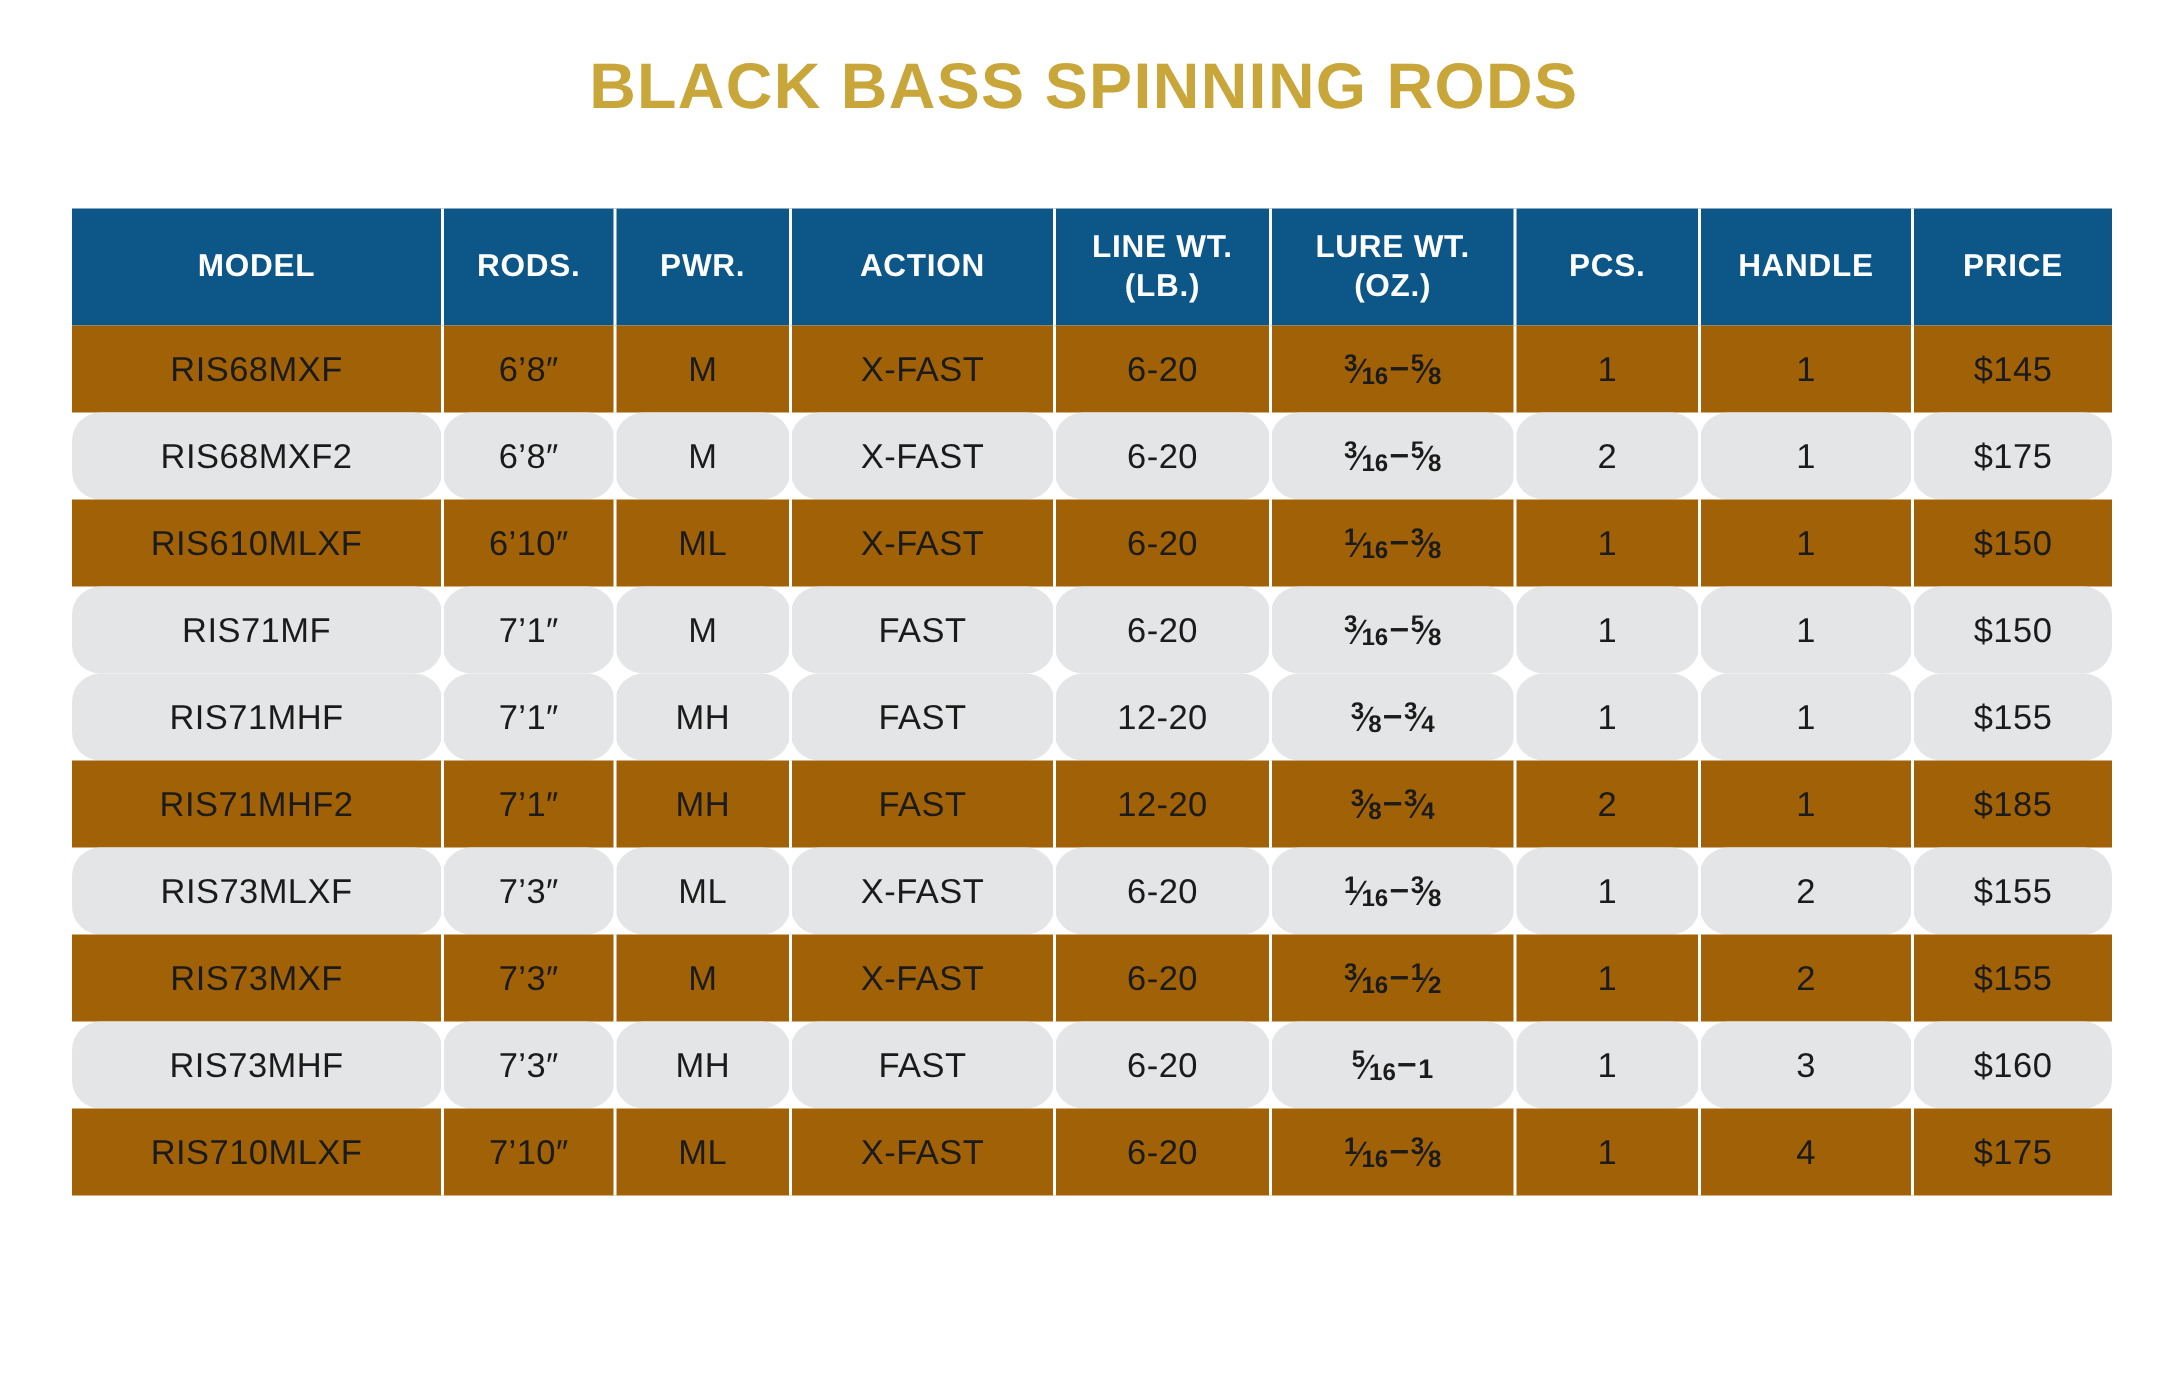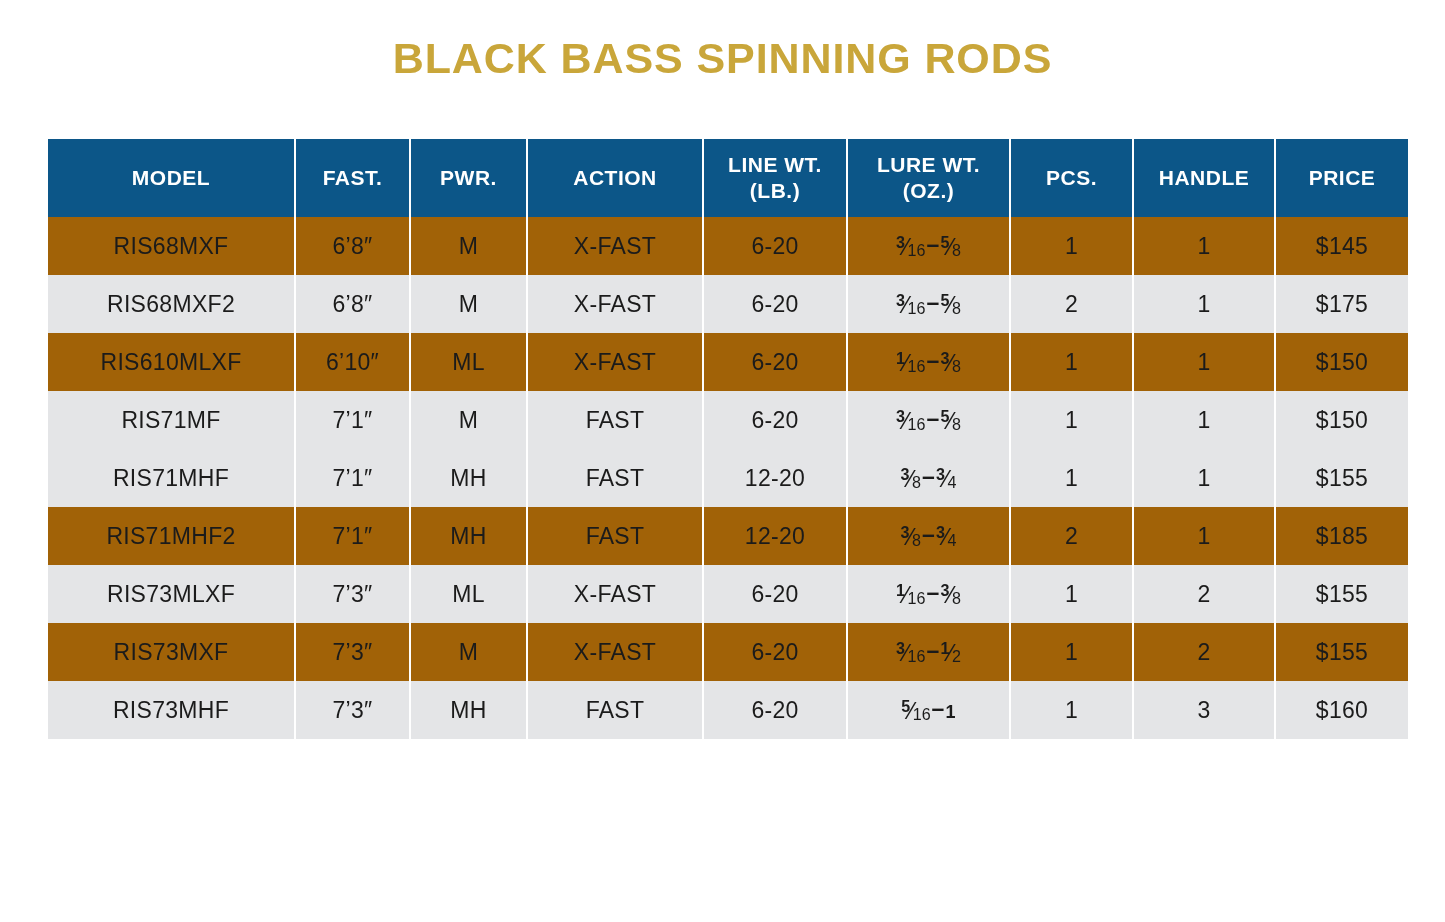--- a/index.html
+++ b/index.html
@@ -70,21 +70,21 @@
     padding: 0 4px;
     border-right: 2px solid #ffffff;
     font-size: 23px;
     font-weight: normal;
     letter-spacing: 0.3px;
     box-sizing: border-box;
     white-space: nowrap;
   }
   table.spec tbody td:last-child { border-right: none; }
   table.spec tbody tr.odd td { background: #a16207; }
-  table.spec tbody tr.even td { background: #e4e5e7; }
+  table.spec tbody tr.even td { background: #e4e5e7; border-radius: 19px; }
 
   
   col.c-model  { width: 247px; }
   col.c-lgth   { width: 115px; }
   col.c-pwr    { width: 117px; }
   col.c-action { width: 176px; }
   col.c-line   { width: 144px; }
   col.c-lure   { width: 163px; }
   col.c-pcs    { width: 123px; }
   col.c-handle { width: 142px; }
@@ -103,21 +103,21 @@
     letter-spacing: 0;
   }
   .frac .sl {
     font-size: 1.02em;
     margin: 0 -0.04em 0 -0.03em;
     font-weight: normal;
   }
   .frac .den {
     font-size: 0.70em;
     vertical-align: -0.08em;
-    font-weight: normal;
+    font-weight: bold;
     letter-spacing: 0;
   }
   .frac .dash {
     font-weight: bold;
     margin: 0 0.04em;
     vertical-align: 0.12em;
   }
   .frac .whole {
     font-weight: bold;
     font-size: 0.78em;
@@ -140,21 +140,21 @@
         <col class="c-action">
           <col class="c-line">
           <col class="c-lure">
         <col class="c-pcs">
           <col class="c-handle">
           <col class="c-price">
       </colgroup>
       <thead>
         <tr>
           <th>MODEL</th>
-          <th>FAST.</th>
+          <th>RODS.</th>
           <th>PWR.</th>
           <th>ACTION</th>
           <th>
             <span>LINE WT.</span><br>
             <span>(LB.)</span>
           </th>
           <th>
             <span>LURE WT.</span><br>
             <span>(OZ.)</span>
           </th>
@@ -256,17 +256,28 @@
             <td>RIS73MHF</td>
             <td>7’3″</td>
             <td>MH</td>
             <td>FAST</td>
             <td>6-20</td>
             <td><span class="frac"><span class="num">5</span><span class="sl">⁄</span><span class="den">16</span><span class="dash">–</span><span class="whole">1</span></span></td>
             <td>1</td>
             <td>3</td>
             <td>$160</td>
           </tr>
+          <tr class="odd">
+            <td>RIS710MLXF</td>
+            <td>7’10″</td>
+            <td>ML</td>
+            <td>X-FAST</td>
+            <td>6-20</td>
+            <td><span class="frac"><span class="num">1</span><span class="sl">⁄</span><span class="den">16</span><span class="dash">–</span><span class="num">3</span><span class="sl">⁄</span><span class="den">8</span></span></td>
+            <td>1</td>
+            <td>4</td>
+            <td>$175</td>
+          </tr>
         </tbody>
     </table>
   </div>
 
 </div>
 
 </body></html>

